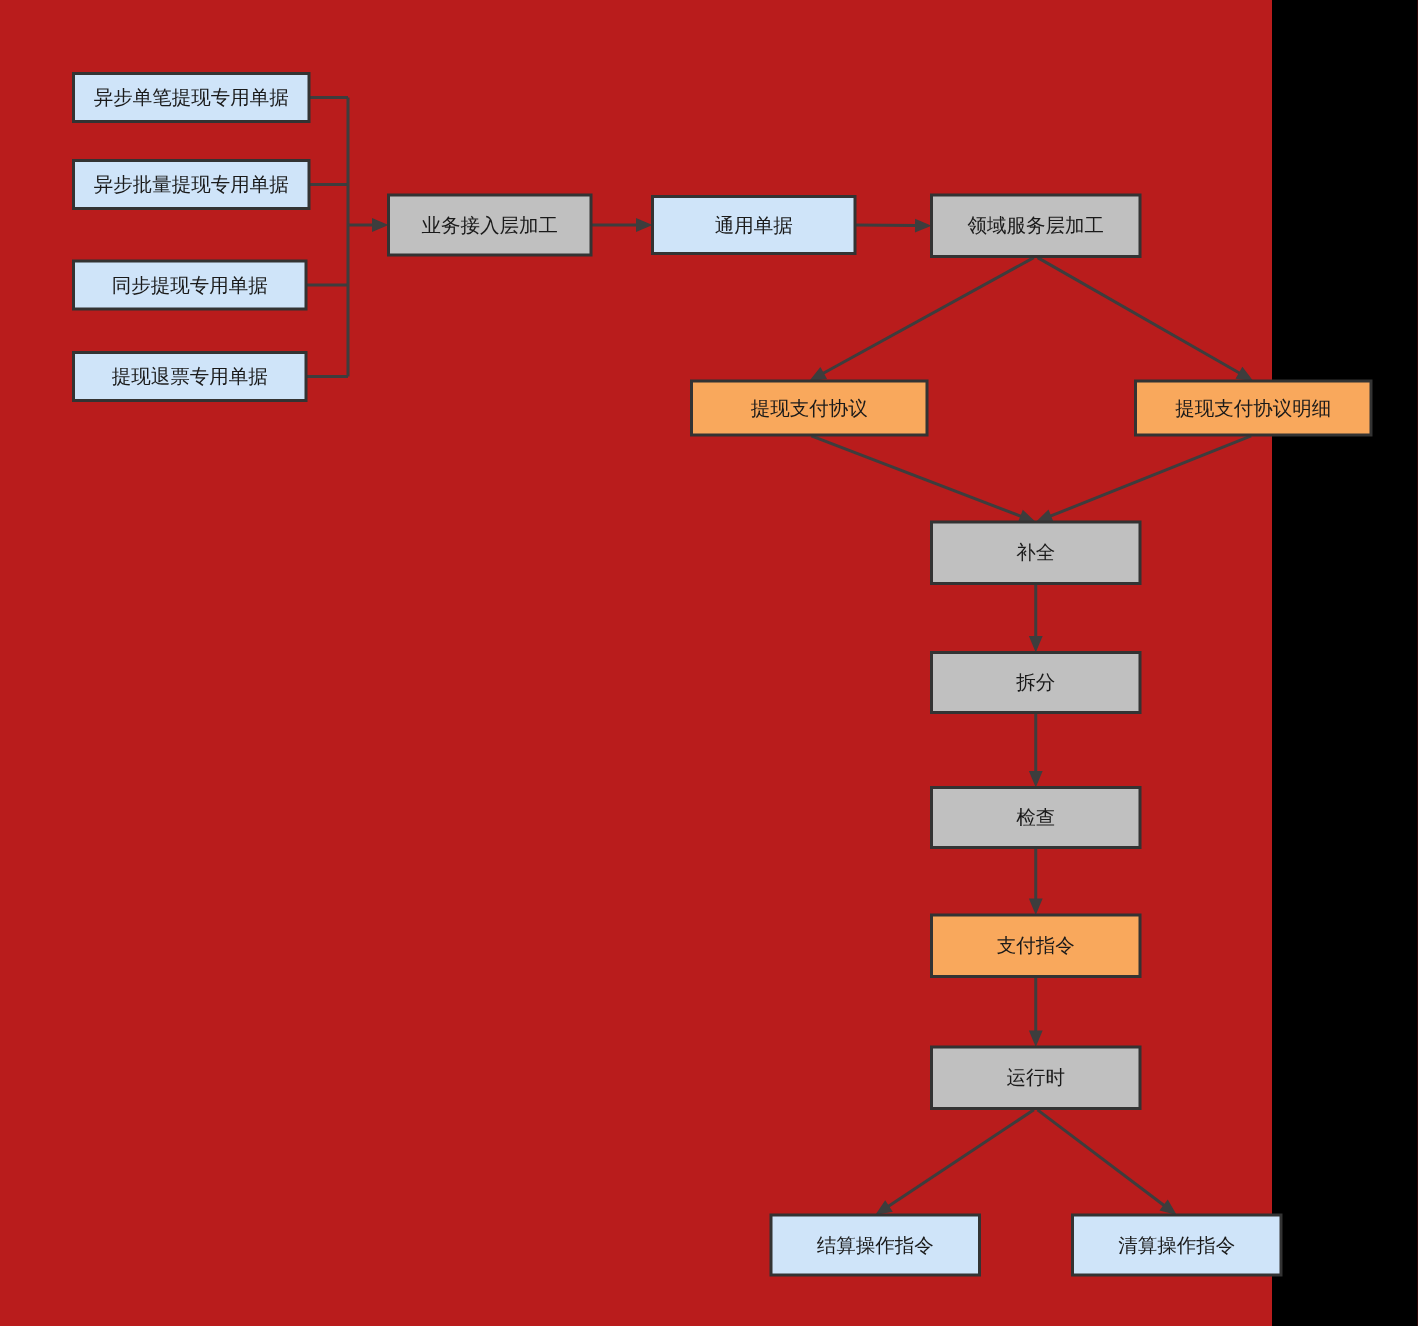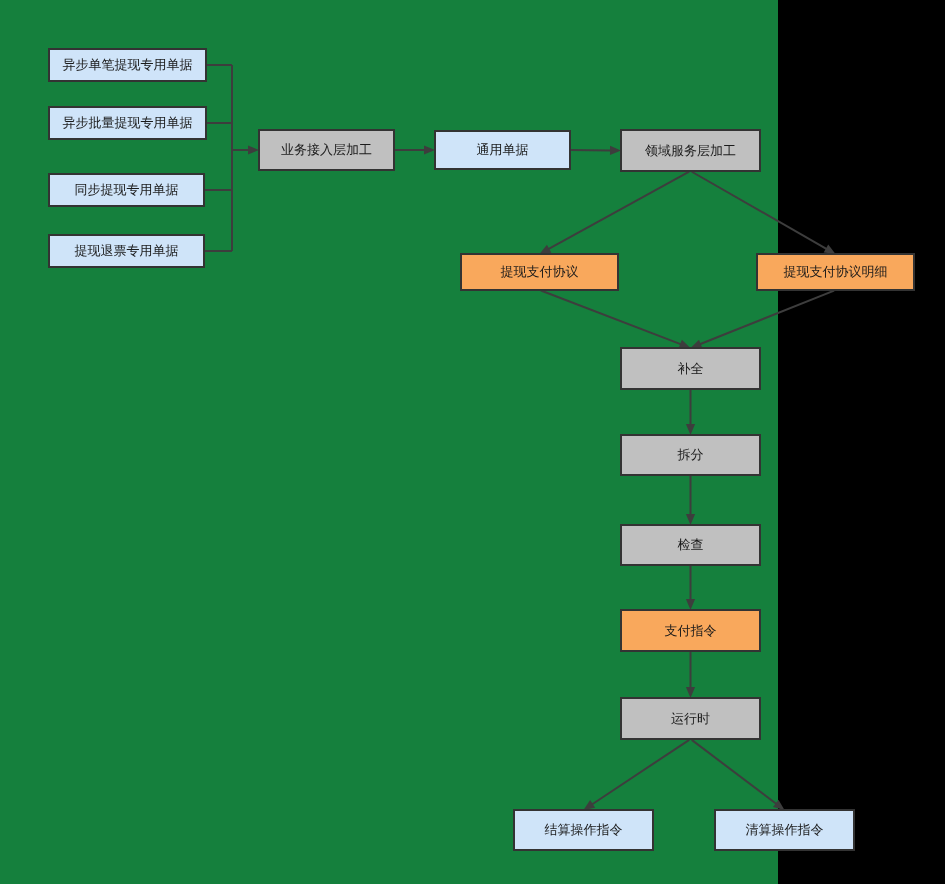--- a/index.html
+++ b/index.html
@@ -8,23 +8,23 @@
     background: #000000;
   }
   body {
     width: 945px;
     height: 884px;
     overflow: hidden;
     font-family: "Liberation Sans", "DejaVu Sans", sans-serif;
   }
   #diagram-root {
     position: relative;
-    width: 778px;
+    width: 848px;
     height: 884px;
-    background: #15803d;
+    background: #b91c1c;
   }
   svg#flow-svg {
     position: absolute;
     top: 0;
     left: 0;
     width: 945px;
     height: 884px;
     display: block;
   }
   .node-rect {

